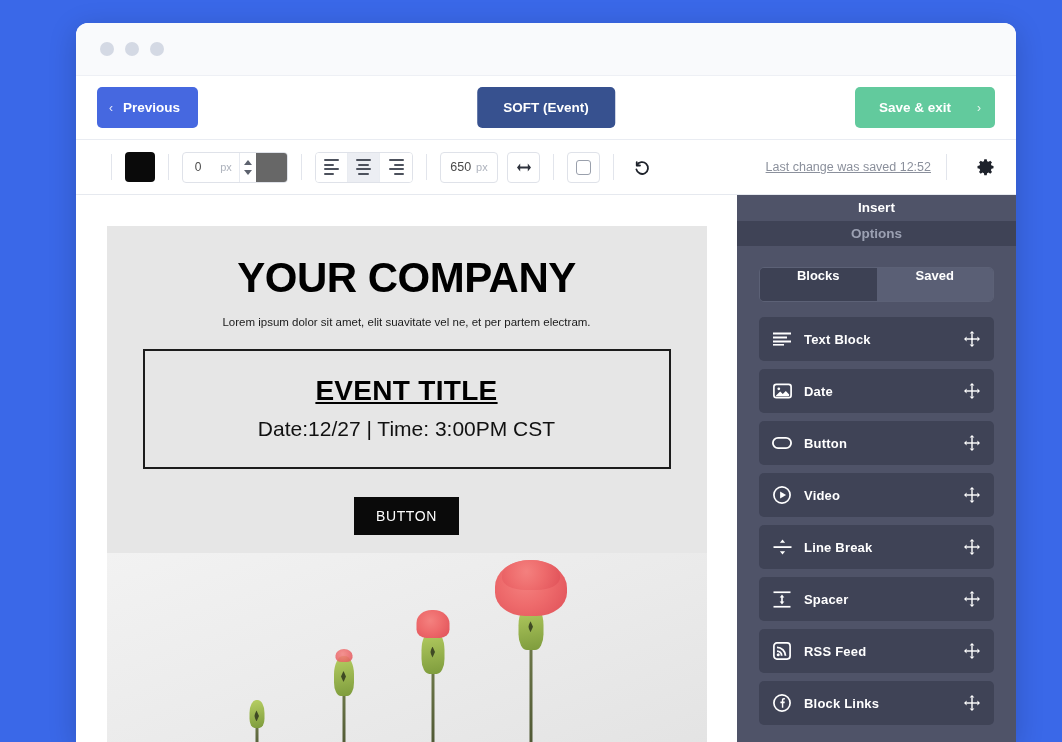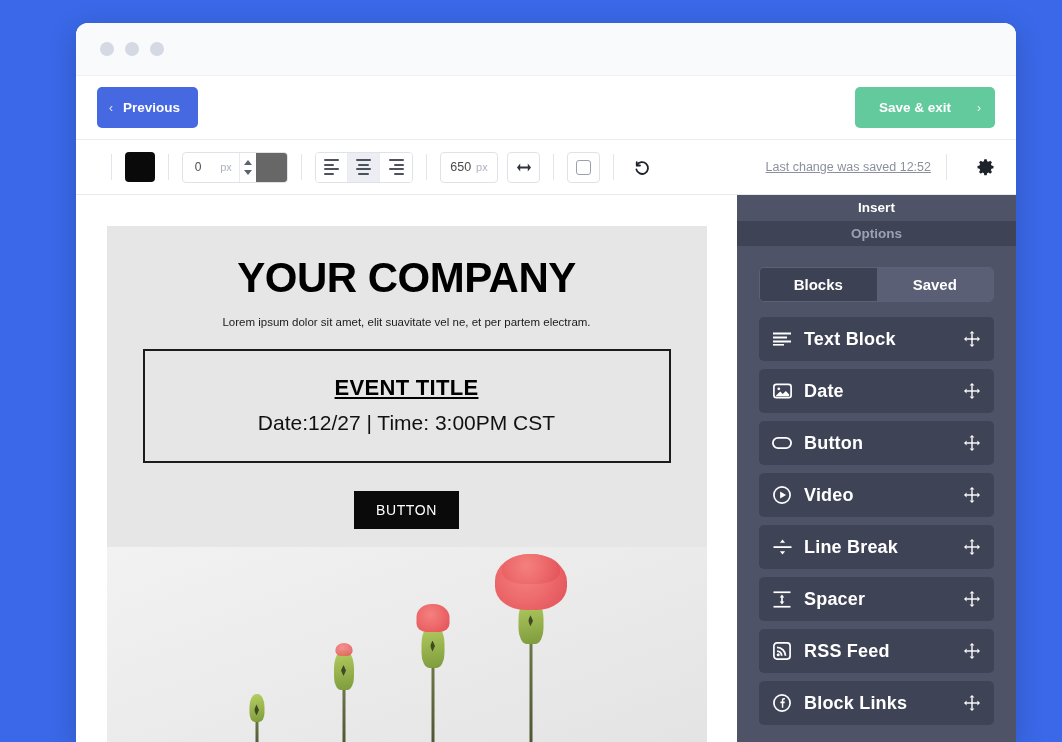--- a/index.html
+++ b/index.html
@@ -211,21 +211,21 @@
     font-size: 11.5px; color: #1a1a1a;
     margin-top: 16px;
   }
   .event-box {
     border: 2px solid #1c1c1c;
     margin: 3px 36px 0;
     padding: 24px 10px 26px;
     text-align: center;
   }
   .event-title {
-    font-size: 22px; font-weight: bold;
+    font-size: 28px; font-weight: bold;
     text-decoration: underline;
     color: #000; letter-spacing: .3px;
   }
   .event-meta {
     font-size: 21px; color: #111;
     margin-top: 10px;
   }
   .btn-row { text-align: center; padding: 28px 0 18px; }
   .email-cta {
     display: inline-block;
@@ -282,22 +282,22 @@
   .seg-wrap { padding: 21px 22px 0; }
   .segment {
     display: flex;
     height: 35px;
     border: 1px solid #5c6176;
     border-radius: 5px;
     overflow: hidden;
   }
   .seg {
     flex: 1;
-    display: flex; align-items: center; justify-content: center;
-    font-size: 15px; font-weight: bold;
+    display: flex; align-items: flex-start; justify-content: center;
+    font-size: 13px; font-weight: bold;
     color: #ffffff; cursor: pointer;
   }
   .seg.on { background: #3d4154; }
   .seg.off { background: #5a5f75; }
 
   .blocks { padding: 15px 22px 0; }
   .block-item {
     height: 44px;
     background: #3f4356;
     border-radius: 5px;
@@ -306,40 +306,43 @@
     margin-bottom: 8px;
     cursor: pointer;
   }
   .block-ico {
     width: 20px; height: 20px;
     margin-right: 12px;
     display: flex; align-items: center; justify-content: center;
     flex: 0 0 auto;
   }
   .block-label {
-    font-size: 18px; font-weight: bold;
+    font-size: 13px; font-weight: bold;
     color: #ffffff; letter-spacing: .2px;
   }
   .drag { margin-left: auto; display: flex; }
 </style>
 </head>
 <body>
 
 <div class="window">
 
   <div class="chrome">
     <span class="dot"></span>
     <span class="dot"></span>
     <span class="dot"></span>
   </div>
 
   <div class="topbar">
     <div class="btn btn-prev">
       <span class="chev">‹</span>
       <span>Previous</span>
+    </div>
+    <div class="btn btn-title">
+      <span>SOFT (Event)</span>
     </div>
     <div class="btn btn-save">
       <span>Save &amp; exit</span>
       <span class="chev">›</span>
     </div>
   </div>
 
   <div class="toolbar">
     <span class="tb-sep"></span>
     <span class="swatch-black"></span>

